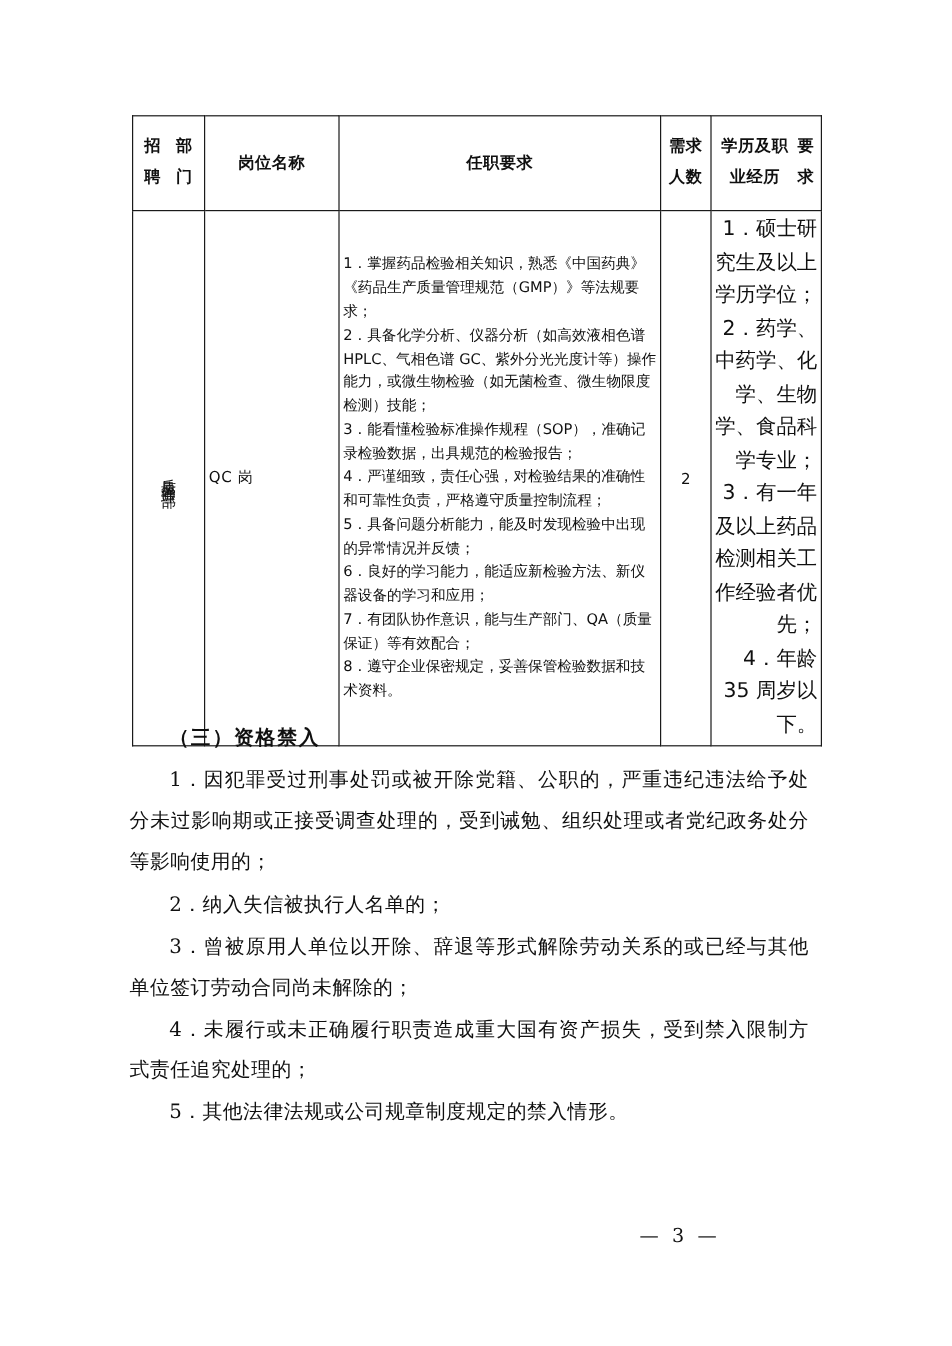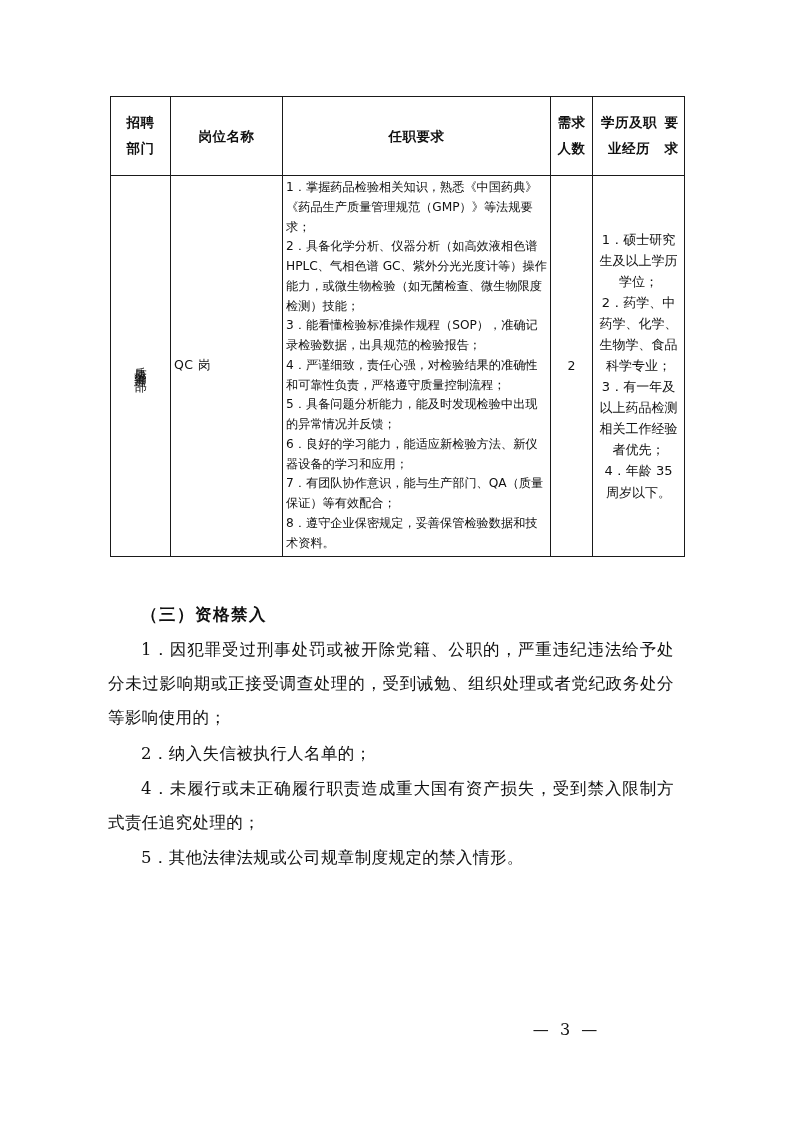--- a/index.html
+++ b/index.html
@@ -45,22 +45,21 @@
     letter-spacing: 0.5px;
   }
   .col-dept { width: 60px; }
   .col-post { width: 112px; }
   .col-req  { width: 268px; }
   .col-num  { width: 42px; }
   .col-edu  { width: 92px; }
 
   .hdr-dept-inner {
     display: flex;
-    flex-direction: column;
-    align-items: center;
+    align-items: flex-end;
     justify-content: center;
     line-height: 1.9;
   }
   .hdr-num-inner {
     display: flex;
     flex-direction: column;
     align-items: center;
     justify-content: center;
     line-height: 1.9;
     text-align: center;
@@ -99,23 +98,23 @@
   }
   .cell-req {
     font-size: 12.2px;
     line-height: 1.62;
     text-align: left;
     padding: 6px 5px 6px 6px;
     vertical-align: top;
     margin-left: 47px;
   }
   .cell-edu {
-    font-size: 13px;
+    font-size: 17px;
     line-height: 1.62;
-    text-align: center;
+    text-align: right;
     padding: 6px 4px 6px 5px;
     vertical-align: top;
   }
   .req-line, .edu-line {
     margin: 0;
     padding: 0;
   }
 
   
   .body-text {
@@ -215,20 +214,21 @@
           <p class="edu-line">4．年龄 35 周岁以下。</p>
         </td>
       </tr>
     </tbody>
   </table>
 
   <div class="body-text">
     <p class="para bold">（三）资格禁入</p>
     <p class="para">1．因犯罪受过刑事处罚或被开除党籍、公职的，严重违纪违法给予处分未过影响期或正接受调查处理的，受到诫勉、组织处理或者党纪政务处分等影响使用的；</p>
     <p class="para">2．纳入失信被执行人名单的；</p>
+    <p class="para">3．曾被原用人单位以开除、辞退等形式解除劳动关系的或已经与其他单位签订劳动合同尚未解除的；</p>
     <p class="para">4．未履行或未正确履行职责造成重大国有资产损失，受到禁入限制方式责任追究处理的；</p>
     <p class="para">5．其他法律法规或公司规章制度规定的禁入情形。</p>
   </div>
 
   <div class="page-number">
     <span class="pn-inner">— 3 —</span>
   </div>
 
 </div>
 

